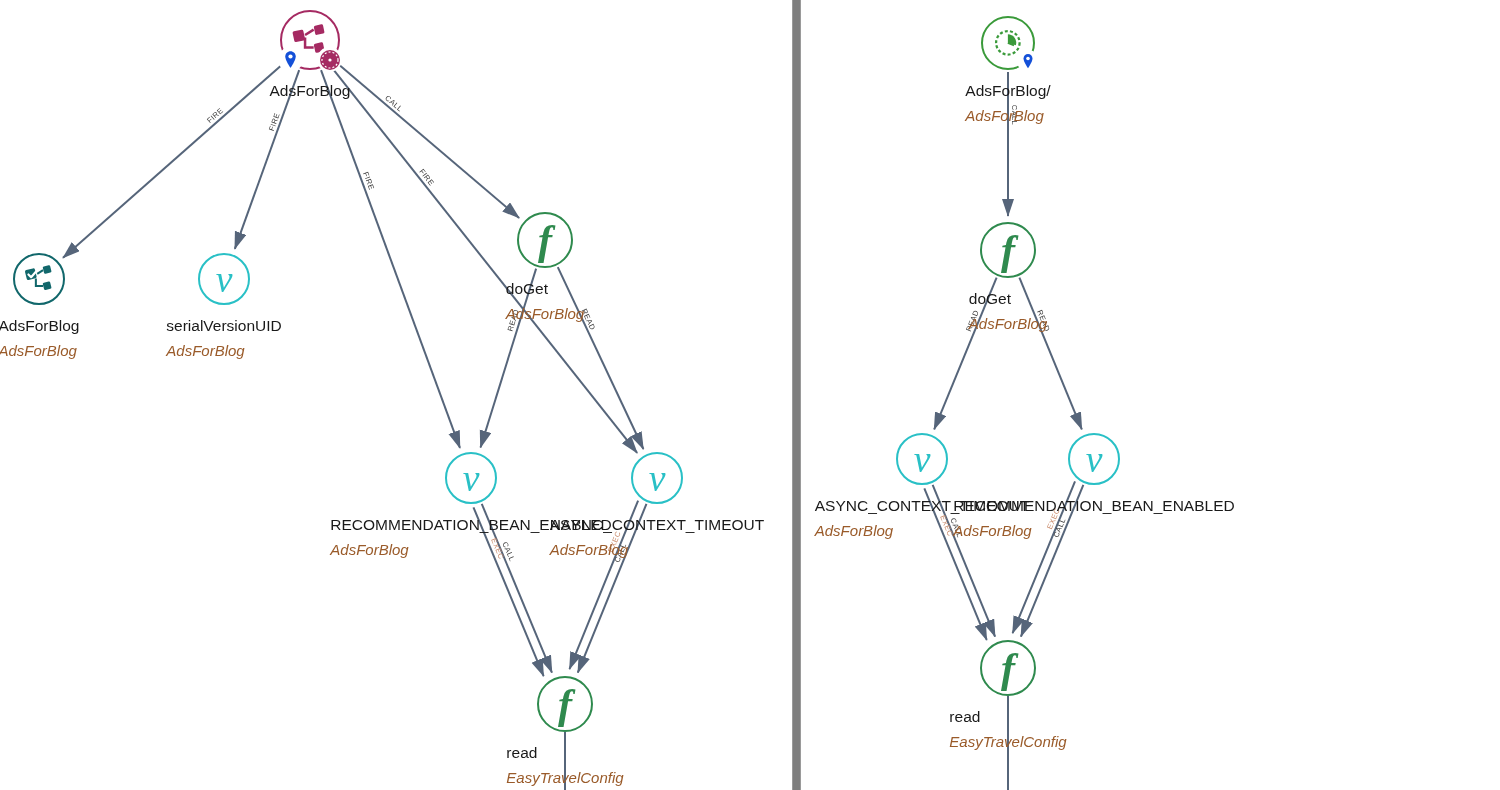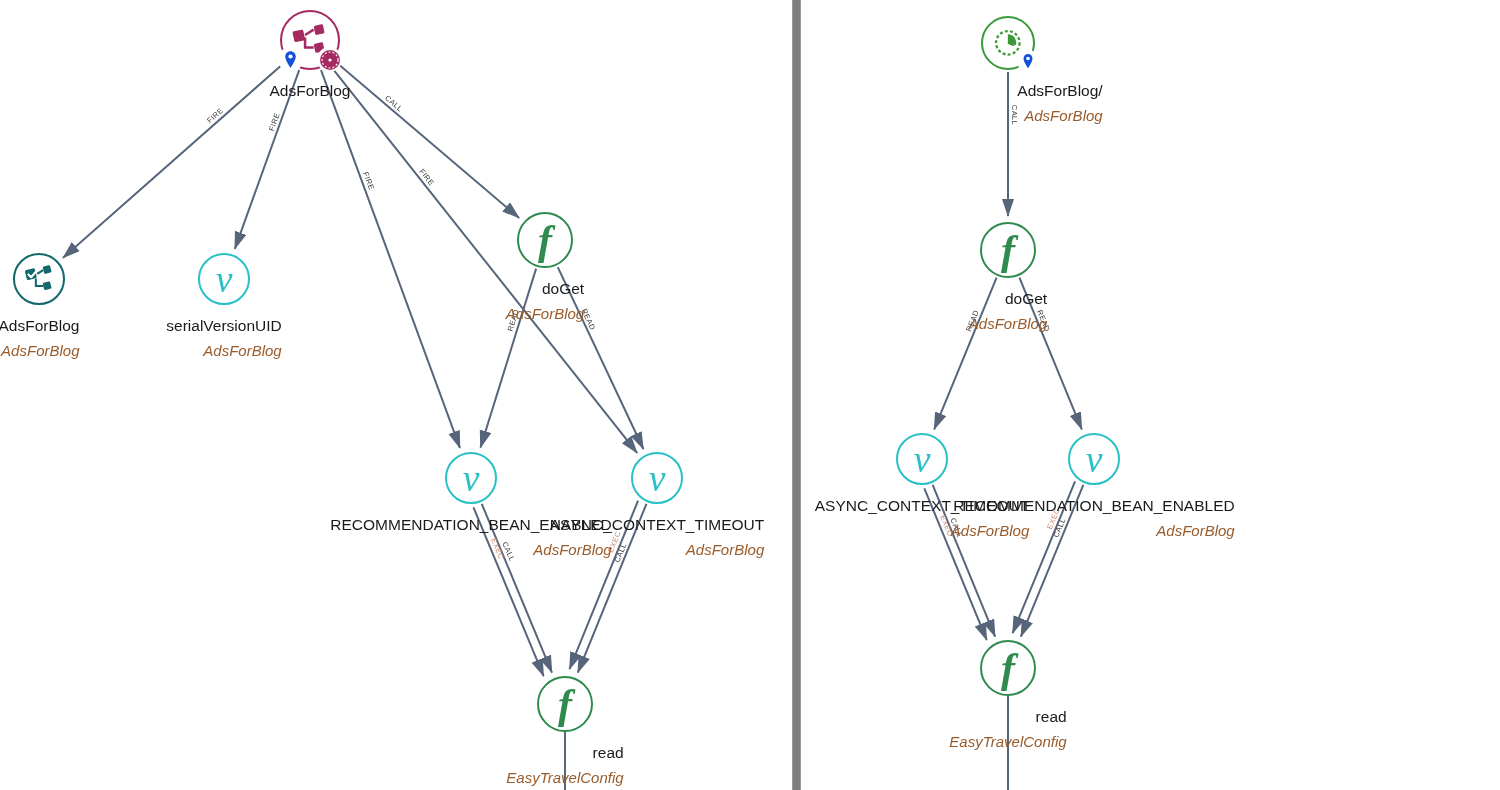--- a/index.html
+++ b/index.html
@@ -6,21 +6,21 @@
   body{width:1500px;height:790px;position:relative;overflow:hidden;
        font-family:"Liberation Sans","DejaVu Sans",sans-serif;}
   #stage{position:absolute;left:0;top:0;width:1500px;height:790px;}
   svg.layer{position:absolute;left:0;top:0;width:1500px;height:790px;}
   .divider{position:absolute;top:0;width:7px;height:790px;
            background:#7e7e7e;border-left:1px solid #9a9a9a;border-right:1px solid #9a9a9a;}
   .node{position:absolute;transform:translate(-50%,-50%);}
   .ring{border-radius:50%;box-sizing:border-box;display:flex;
         align-items:center;justify-content:center;background:#ffffff;}
   .lbl{position:absolute;transform:translateX(-50%);white-space:nowrap;
-       text-align:right;pointer-events:none;}
+       text-align:left;pointer-events:none;}
   .lbl .name{font-size:15.5px;color:#1a1a1a;line-height:17px;}
   .lbl .qual{font-size:15px;color:#9a5b2a;font-style:italic;line-height:17px;margin-top:8px;}
   .glyph-f{font-family:"Liberation Serif","DejaVu Serif",serif;font-style:italic;
            font-weight:bold;color:#2f8a4e;}
   .glyph-v{font-family:"Liberation Serif","DejaVu Serif",serif;font-style:italic;
            color:#29c0c6;}
   .badge{position:absolute;border-radius:50%;box-sizing:border-box;
          display:flex;align-items:center;justify-content:center;background:#fff;}
   .elabel{position:absolute;font-size:7.5px;letter-spacing:.4px;
           transform-origin:50% 50%;white-space:nowrap;pointer-events:none;}
@@ -176,21 +176,21 @@
             <path d="M12 12 L17 14" stroke="#3a9a3a" stroke-width="1.6"></path>
           </svg>
         </div>
         <div class="badge" style="height: 22px; width: 22px; border: 2.2px solid rgb(255, 255, 255); left: 36px; top: 34px;">
           <svg width="19" height="19" viewBox="0 0 24 24">
             <path d="M12 2C8.7 2 6 4.7 6 8c0 4.4 6 13 6 13s6-8.6 6-13c0-3.3-2.7-6-6-6z" fill="#1450d8"></path>
             <circle cx="12" cy="8" r="2.4" fill="#ffffff"></circle>
           </svg>
         </div>
       </div>
-      <div class="lbl" style="left: 1060px; top: 82px;">
+      <div class="lbl" style="left: 1008px; top: 82px;">
         <div class="name">AdsForBlog/</div>
         <div class="qual" style="color: rgb(154, 91, 42);">AdsForBlog</div>
       </div>
       <div class="node" style="left: 1008px; top: 250px;">
         <div class="ring" style="width: 56px; height: 56px; border: 2.6px solid rgb(47, 138, 78);">
           <span class="glyph-f" style="font-size: 42px; color: rgb(47, 138, 78);">f</span>
         </div>
       </div>
       <div class="lbl" style="left: 1008px; top: 290px;">
         <div class="name">doGet</div>

